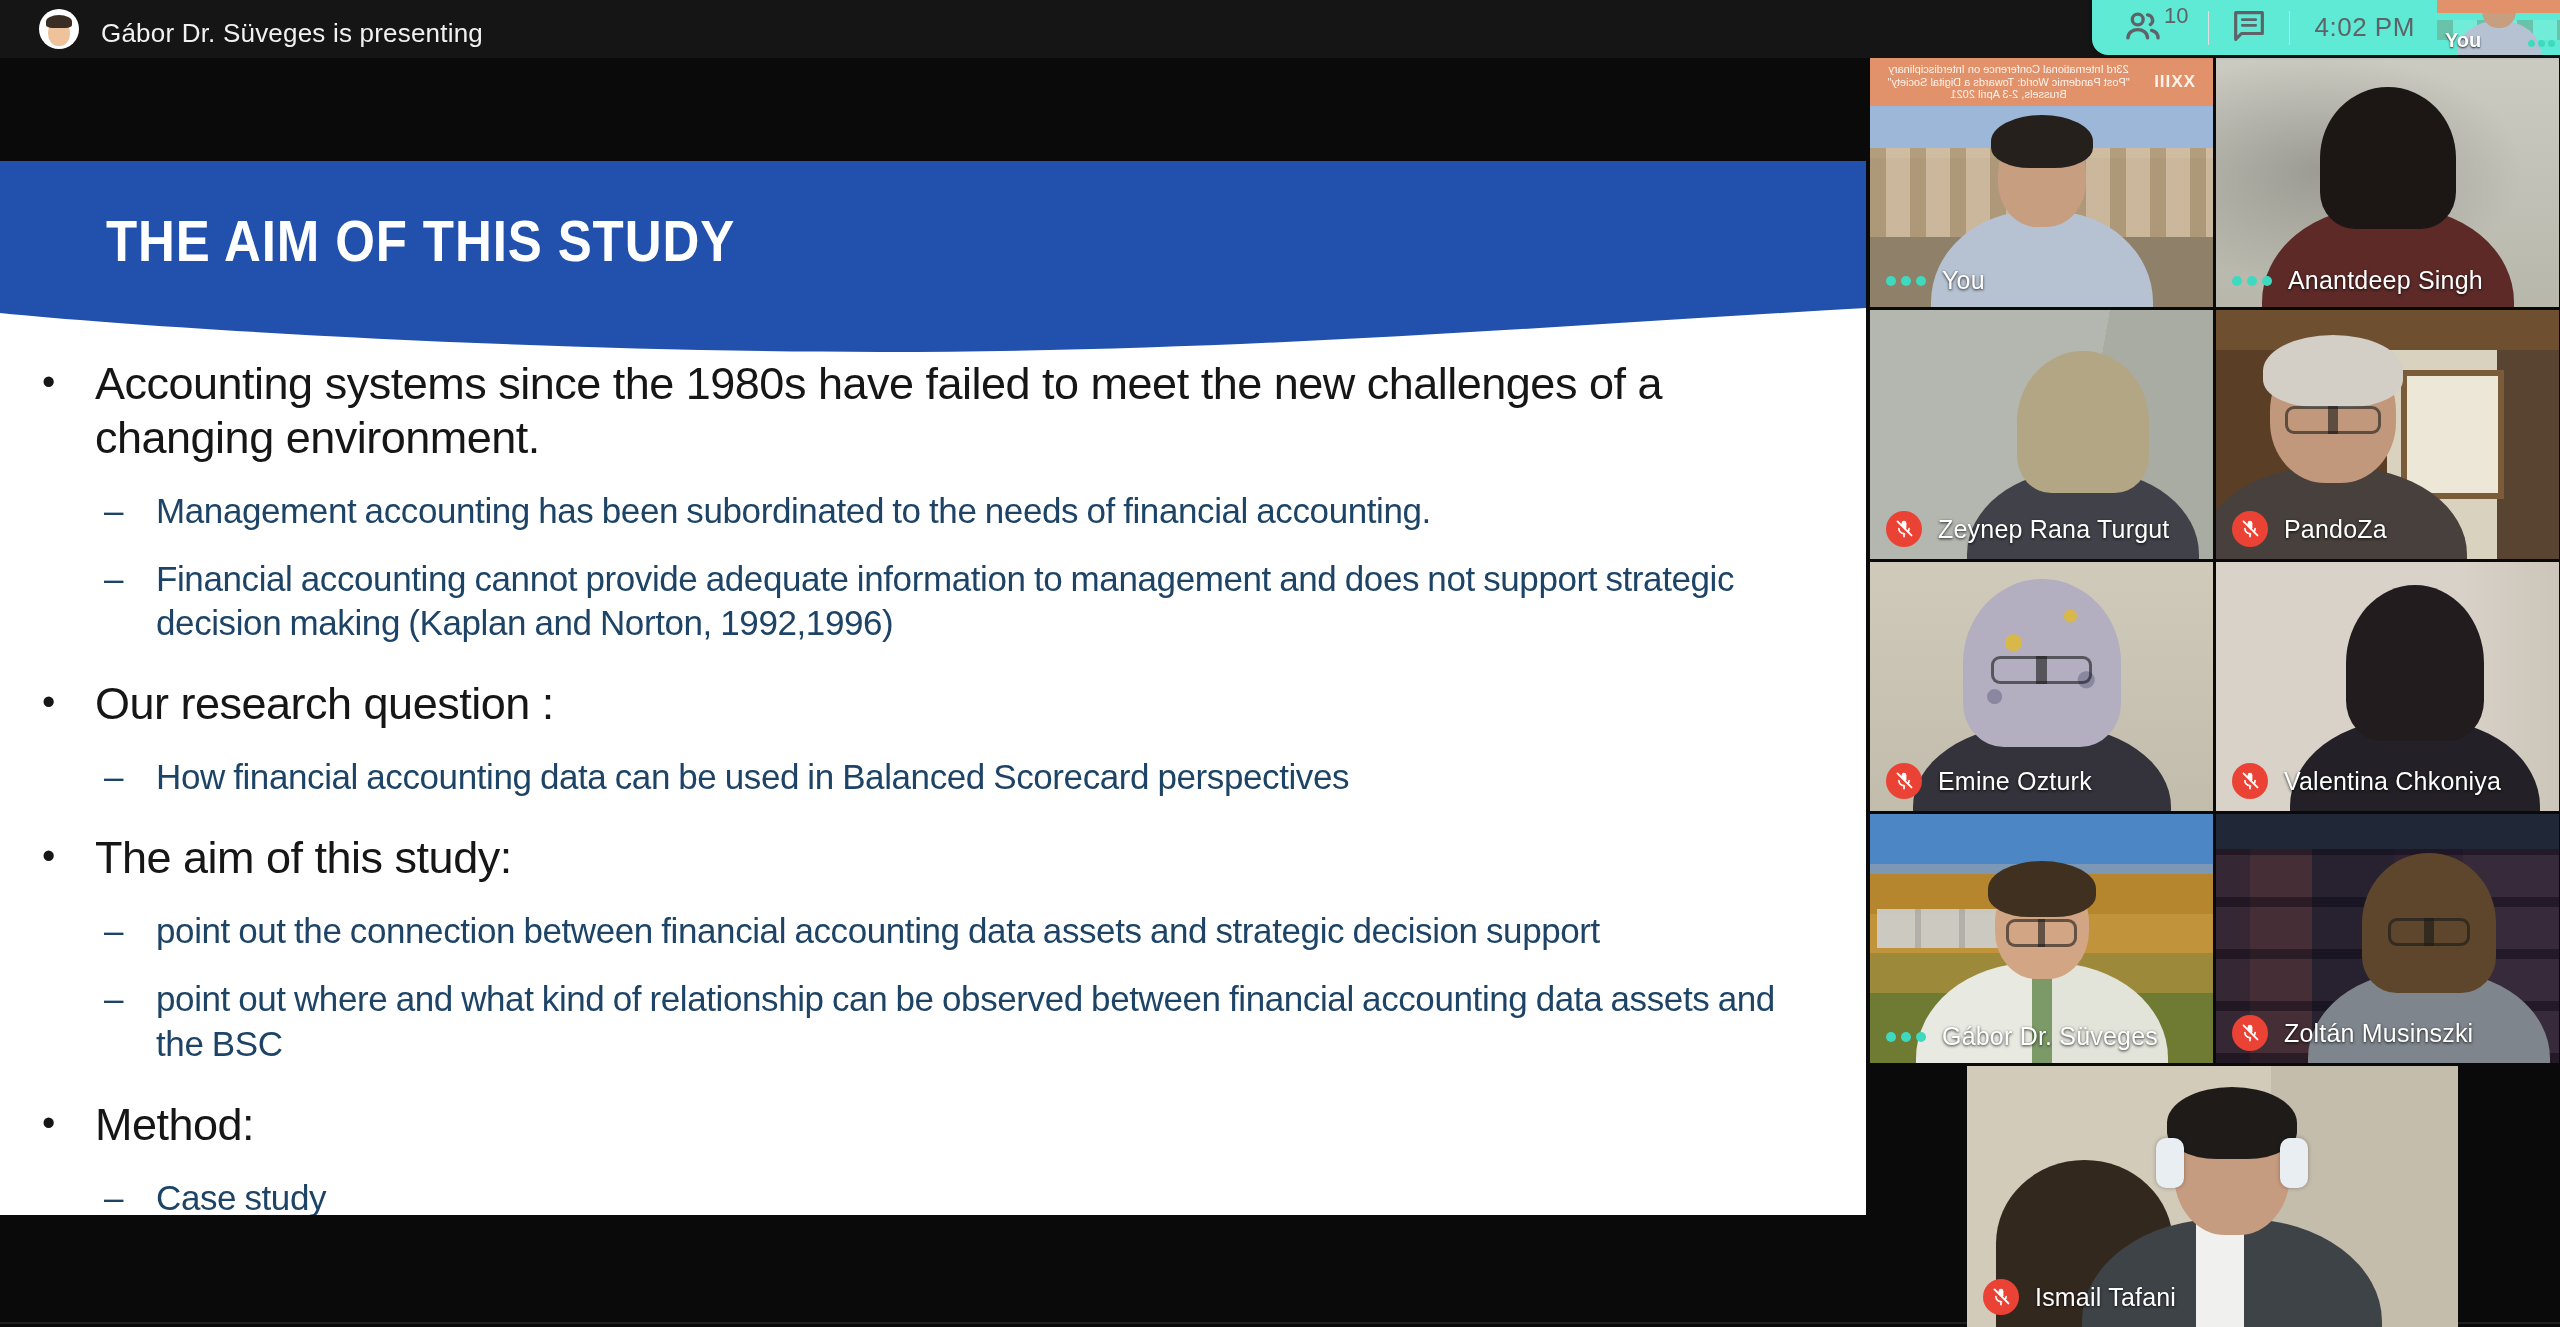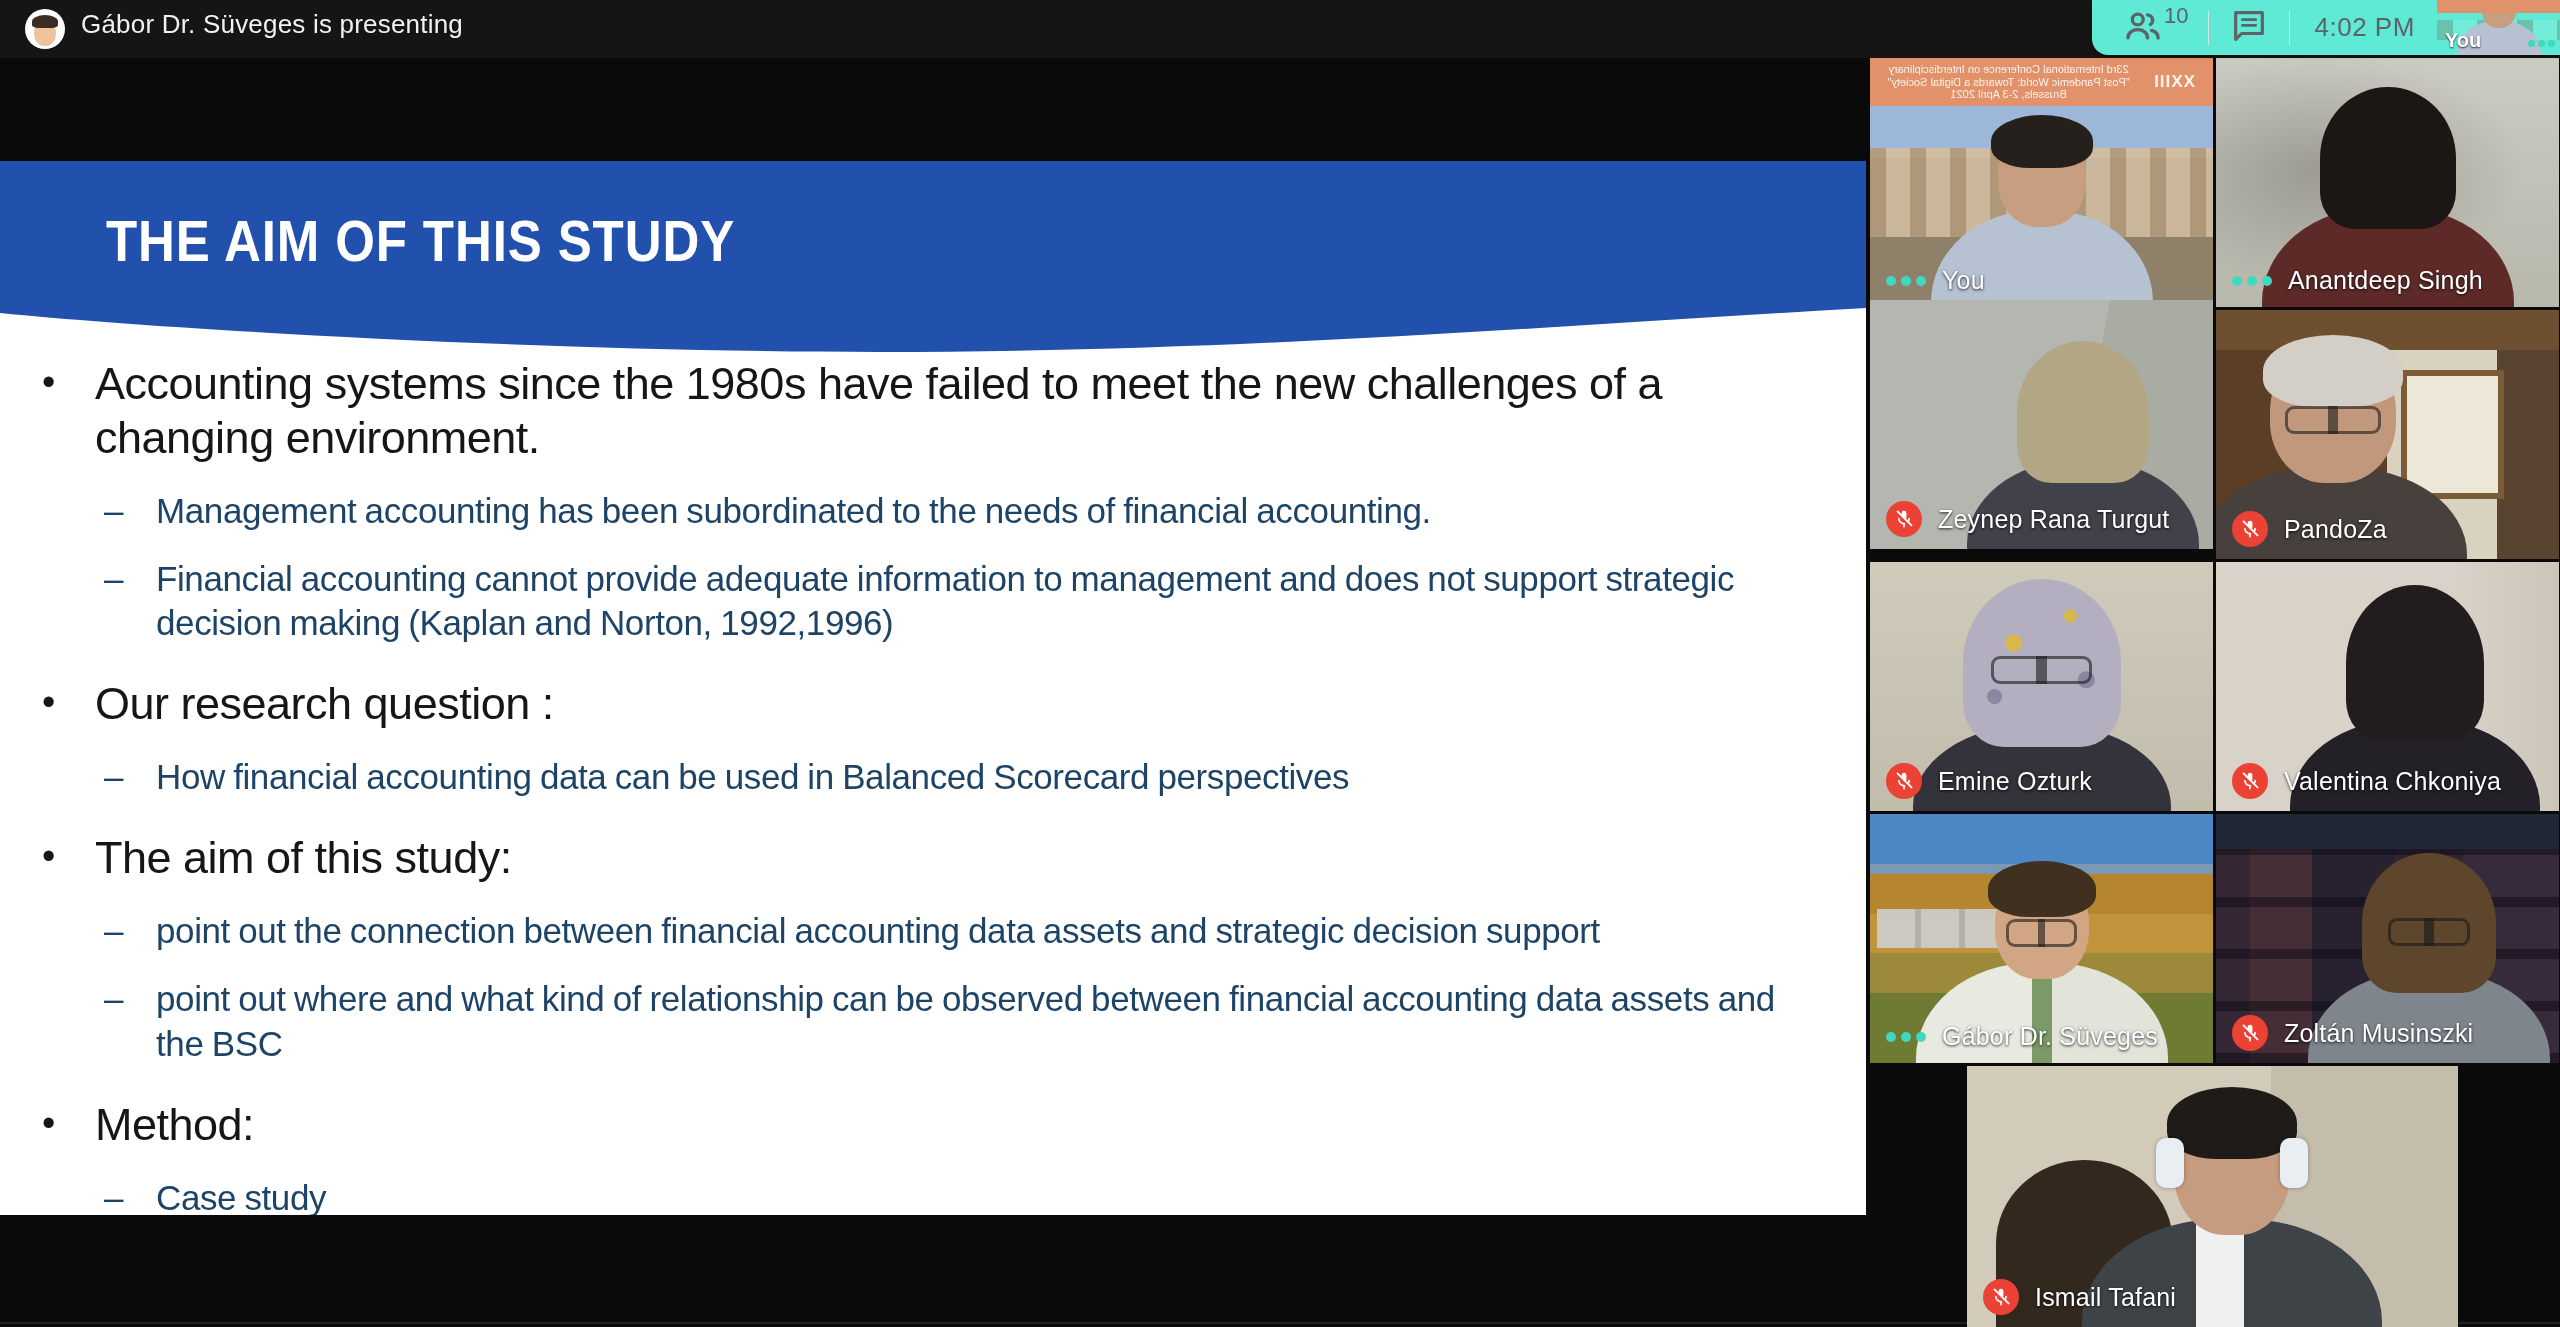--- a/index.html
+++ b/index.html
@@ -1,21 +1,21 @@
 <!DOCTYPE html>
 <html><head>
 <meta charset="utf-8">
 <style>
   html,body{margin:0;padding:0;background:#000;}
   .screen{position:relative;width:2560px;height:1327px;overflow:hidden;background:#0a0a0a;
           font-family:"Liberation Sans",sans-serif;}
 
   
   .topbar{position:absolute;left:0;top:0;width:2560px;height:58px;background:#151515;z-index:10;}
-  .presenter{position:absolute;left:25px;top:9px;display:flex;align-items:flex-start;gap:16px;}
+  .presenter{position:absolute;left:39px;top:9px;display:flex;align-items:flex-end;gap:22px;}
   .avatar{width:40px;height:40px;border-radius:50%;background:#fff;position:relative;overflow:hidden;flex:0 0 auto;}
   .avatar::before{content:'';position:absolute;left:9px;right:9px;top:11px;bottom:3px;background:#eec39c;border-radius:50% 50% 46% 46%;}
   .avatar::after{content:'';position:absolute;left:7px;right:7px;top:6px;height:13px;background:#3a2e24;border-radius:50% 50% 24% 24%;}
   .presenter-text{color:#f1f1f1;font-size:26px;letter-spacing:.2px;}
 
   
   .pill{position:absolute;left:2092px;top:0;width:468px;height:55px;background:#5eead4;
         border-radius:0 0 0 16px;display:flex;align-items:center;padding-left:10px;box-sizing:border-box;z-index:11;
         box-shadow:0 1px 4px rgba(0,0,0,.4);}
   .pill-group{display:flex;align-items:flex-start;gap:2px;padding:0 20px;}
@@ -284,21 +284,21 @@
     <div class="plabel">
 
       <span class="dots">
             <i></i>
             <i></i>
             <i></i>
           </span>
       <span class="pname">Anantdeep Singh</span>
     </div>
   </div>
-      <div class="tile scene-zeynep muted hair-long" style="left: 1870px; top: 300px; text-decoration: underline;">
+      <div class="tile scene-zeynep muted hair-long" style="left: 1870px; top: 310px; text-decoration: underline;">
     <div class="bg"></div>
 
     <div class="person">
       <div class="head"></div>
       <div class="torso"></div>
     </div>
     <div class="plabel">
       <span class="mico">
         <svg viewBox="0 0 24 24">
           <rect x="9.6" y="3.8" width="4.8" height="9.2" rx="2.4" fill="#fff"></rect>

